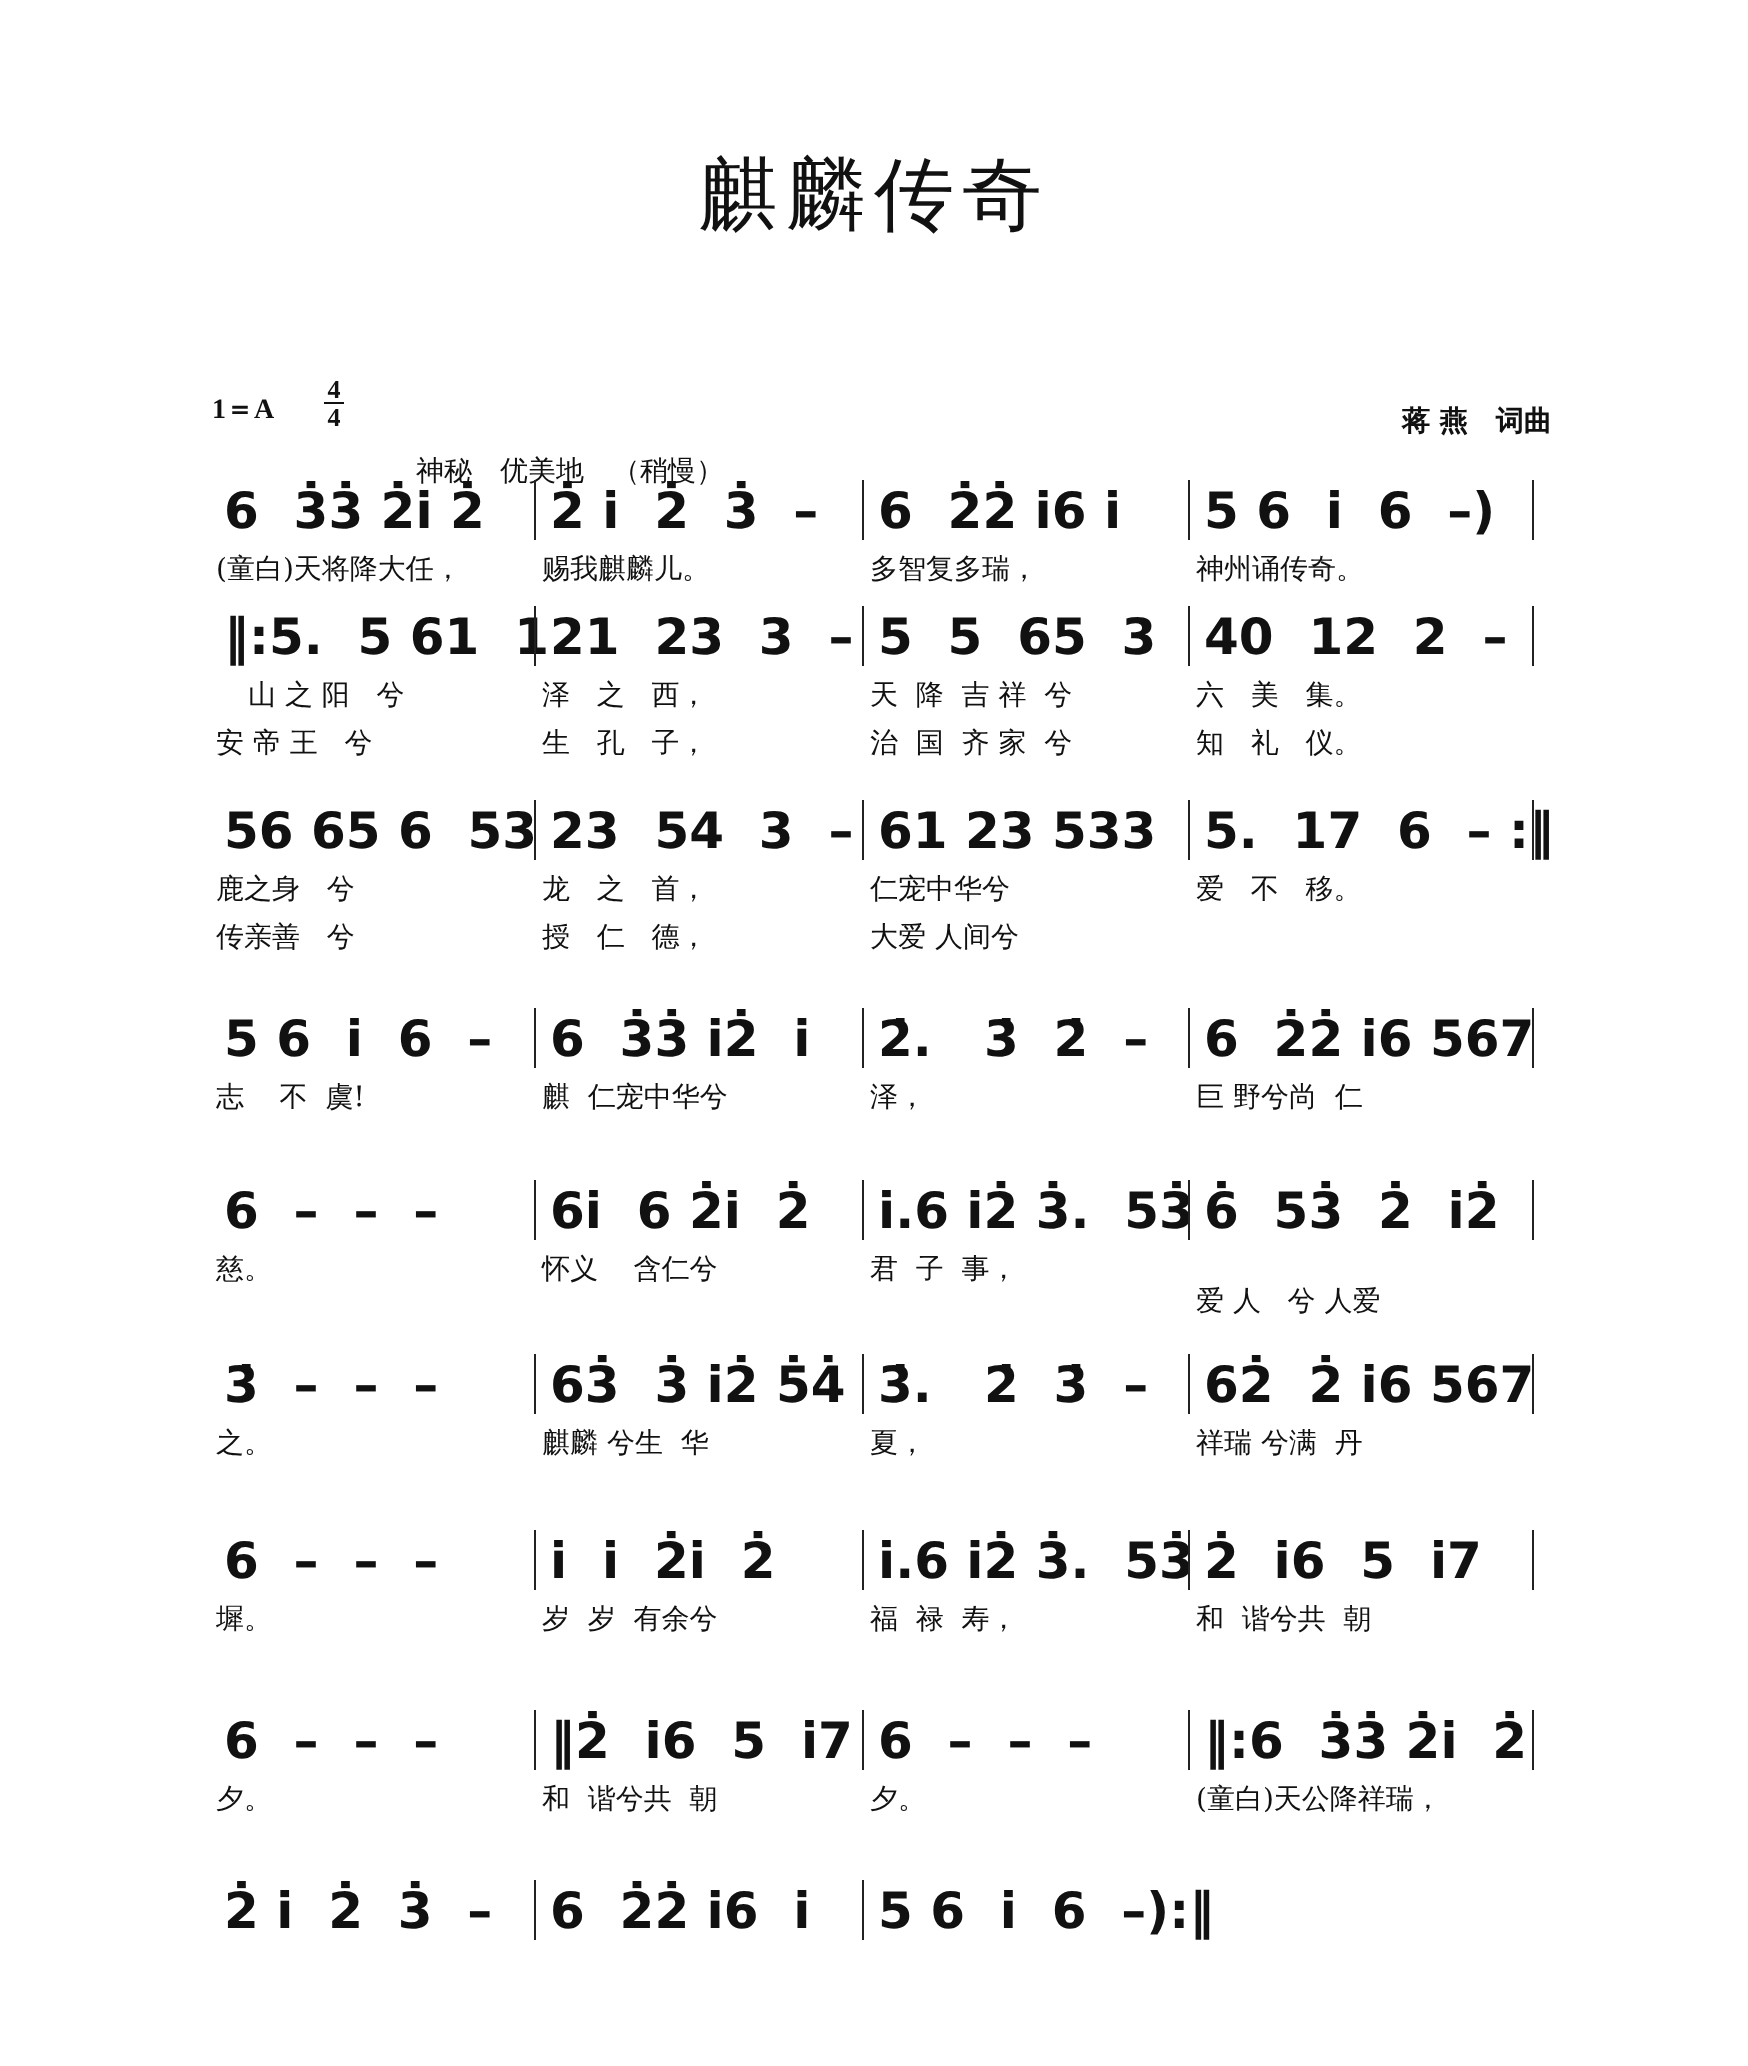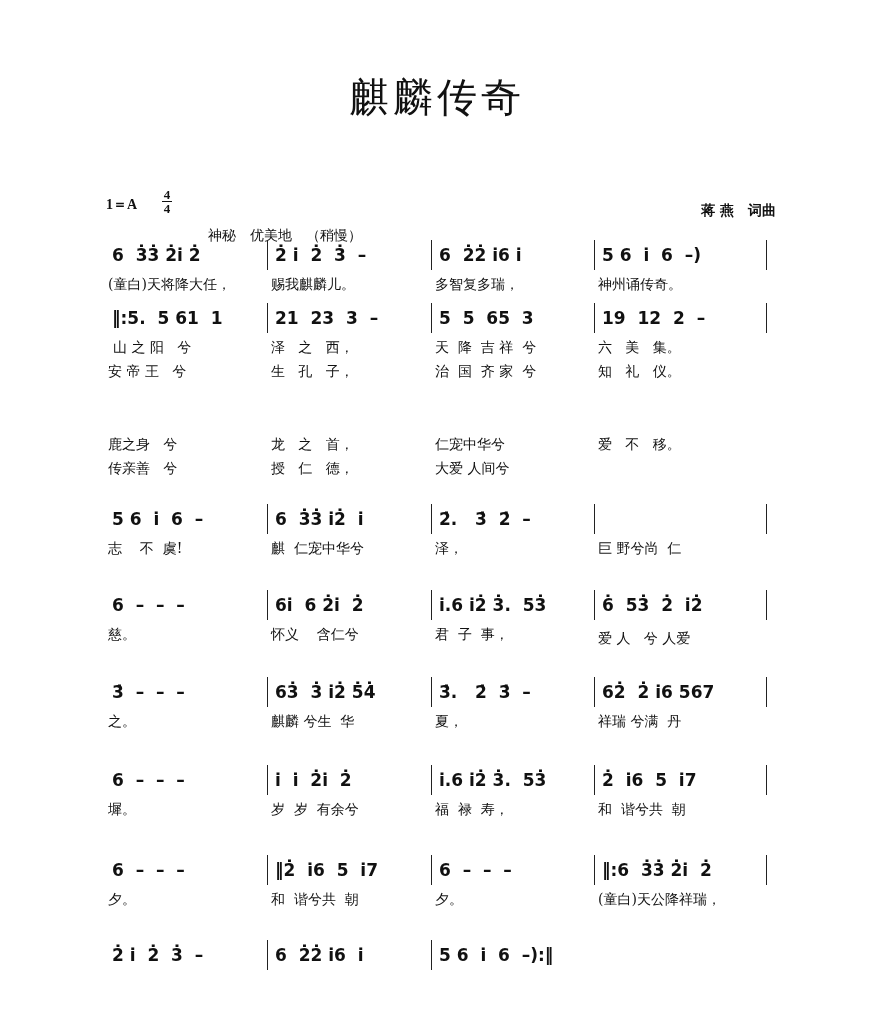--- a/index.html
+++ b/index.html
@@ -9,21 +9,21 @@
            font-family: "DejaVu Serif", serif; font-size: 40px; letter-spacing: 4px; }
   .hdr { position: absolute; top: 188px; left: 106px; width: 670px; height: 40px; font-size: 14px; }
   .key { position: absolute; left: 0; top: 8px; font-weight: bold; font-size: 14px; font-family: "Liberation Serif", serif; }
   .ts { position: absolute; left: 56px; top: 0; font-weight: bold; font-size: 13px; line-height: 13px; text-align: center; font-family: "Liberation Serif", serif; }
   .tempo { position: absolute; left: 102px; top: 14px; margin-top: 25px; }
   .author { position: absolute; right: 0; top: 14px; font-weight: bold; }
   .sys { position: absolute; left: 108px; width: 662px; }
   .notes { position: absolute; top: 0; left: 0; width: 662px; height: 30px; }
   .bar { position: absolute; top: 0; height: 30px; display: flex; align-items: center; }
   .barline { position: absolute; top: 0; width: 1px; height: 30px; background: #222; }
-  .note { font-weight: bold; font-size: 17px; font-family: "DejaVu Sans", sans-serif; white-space: pre; letter-spacing: 0; }
+  .note { font-weight: bold; font-size: 25px; font-family: "DejaVu Sans", sans-serif; white-space: pre; letter-spacing: 0; }
   .lyr { position: absolute; left: 0; font-size: 14px; white-space: pre; font-family: "DejaVu Serif", serif; }
 </style>
 </head>
 <body>
 
 <div class="title">麒麟传奇</div>
 
 <div class="hdr">
   <span class="key">1＝A</span>
   <span class="ts">
@@ -67,35 +67,53 @@
         </div>
         <div class="bar" style="left: 167px;">
           <span class="note">21  23  3  –</span>
         </div>
         <div class="barline" style="left: 159px;"></div>
         <div class="bar" style="left: 331px;">
           <span class="note">5  5  65  3</span>
         </div>
         <div class="barline" style="left: 323px;"></div>
         <div class="bar" style="left: 494px;">
-          <span class="note">19  12  2  –</span>
-        </div>
-        <div class="barline" style="left: 486px;"></div>
-        <div class="barline" style="left: 658px;"></div>
-      </div>
-      <div class="lyr" style="top: 36px; left: 5px; text-align: center;">山 之 阳   兮</div>
+          <span class="note">40  12  2  –</span>
+        </div>
+        <div class="barline" style="left: 486px;"></div>
+        <div class="barline" style="left: 658px;"></div>
+      </div>
+      <div class="lyr" style="top: 36px; left: 16px; text-align: center;">山 之 阳   兮</div>
       <div class="lyr" style="top: 36px; left: 163px;">泽   之   西，</div>
       <div class="lyr" style="top: 36px; left: 327px;">天  降  吉 祥  兮</div>
       <div class="lyr" style="top: 36px; left: 490px;">六   美   集。</div>
       <div class="lyr" style="top: 60px; left: 0px;">安 帝 王   兮</div>
       <div class="lyr" style="top: 60px; left: 163px;">生   孔   子，</div>
       <div class="lyr" style="top: 60px; left: 327px;">治  国  齐 家  兮</div>
       <div class="lyr" style="top: 60px; left: 490px;">知   礼   仪。</div>
     </div>
     <div class="sys" style="top: 400px; height: 80px;">
+      <div class="notes">
+        <div class="bar" style="left: 4px;">
+          <span class="note">56 65 6  53</span>
+        </div>
+        <div class="bar" style="left: 167px;">
+          <span class="note">23  54  3  –</span>
+        </div>
+        <div class="barline" style="left: 159px;"></div>
+        <div class="bar" style="left: 331px;">
+          <span class="note">61 23 533</span>
+        </div>
+        <div class="barline" style="left: 323px;"></div>
+        <div class="bar" style="left: 494px;">
+          <span class="note">5.  17  6  – :‖</span>
+        </div>
+        <div class="barline" style="left: 486px;"></div>
+        <div class="barline" style="left: 658px;"></div>
+      </div>
       <div class="lyr" style="top: 36px; left: 0px;">鹿之身   兮</div>
       <div class="lyr" style="top: 36px; left: 163px;">龙   之   首，</div>
       <div class="lyr" style="top: 36px; left: 327px;">仁宠中华兮</div>
       <div class="lyr" style="top: 36px; left: 490px;">爱   不   移。</div>
       <div class="lyr" style="top: 60px; left: 0px;">传亲善   兮</div>
       <div class="lyr" style="top: 60px; left: 163px;">授   仁   德，</div>
       <div class="lyr" style="top: 60px; left: 327px;">大爱 人间兮</div>
       <div class="lyr" style="top: 60px; left: 490px;"></div>
     </div>
     <div class="sys" style="top: 504px; height: 80px;">
@@ -104,20 +122,23 @@
           <span class="note">5 6  i̇  6  –</span>
         </div>
         <div class="bar" style="left: 167px;">
           <span class="note">6  3̇3̇ i̇2̇  i̇</span>
         </div>
         <div class="barline" style="left: 159px;"></div>
         <div class="bar" style="left: 331px;">
           <span class="note">2̇.   3̇  2̇  –</span>
         </div>
         <div class="barline" style="left: 323px;"></div>
+        <div class="bar" style="left: 494px;">
+          <span class="note">6  2̇2̇ i̇6 567</span>
+        </div>
         <div class="barline" style="left: 486px;"></div>
         <div class="barline" style="left: 658px;"></div>
       </div>
       <div class="lyr" style="top: 36px; left: 0px;">志    不  虞!</div>
       <div class="lyr" style="top: 36px; left: 163px;">麒  仁宠中华兮</div>
       <div class="lyr" style="top: 36px; left: 327px;">泽，</div>
       <div class="lyr" style="top: 36px; left: 490px;">巨 野兮尚  仁</div>
     </div>
     <div class="sys" style="top: 590px; height: 80px;">
       <div class="notes">
@@ -134,21 +155,21 @@
         <div class="barline" style="left: 323px;"></div>
         <div class="bar" style="left: 494px;">
           <span class="note">6̇  53̇  2̇  i̇2̇</span>
         </div>
         <div class="barline" style="left: 486px;"></div>
         <div class="barline" style="left: 658px;"></div>
       </div>
       <div class="lyr" style="top: 36px; left: 0px;">慈。</div>
       <div class="lyr" style="top: 36px; left: 163px;">怀义    含仁兮</div>
       <div class="lyr" style="top: 36px; left: 327px; text-align: right;">君  子  事，</div>
-      <div class="lyr" style="top: 40px; left: 490px; text-align: right;">爱 人   兮 人爱</div>
+      <div class="lyr" style="top: 52px; left: 490px; text-align: right;">爱 人   兮 人爱</div>
     </div>
     <div class="sys" style="top: 677px; height: 80px;">
       <div class="notes">
         <div class="bar" style="left: 4px;">
           <span class="note">3̇  –  –  –</span>
         </div>
         <div class="bar" style="left: 167px;">
           <span class="note">63̇  3̇ i̇2̇ 5̇4̇</span>
         </div>
         <div class="barline" style="left: 159px;"></div>

